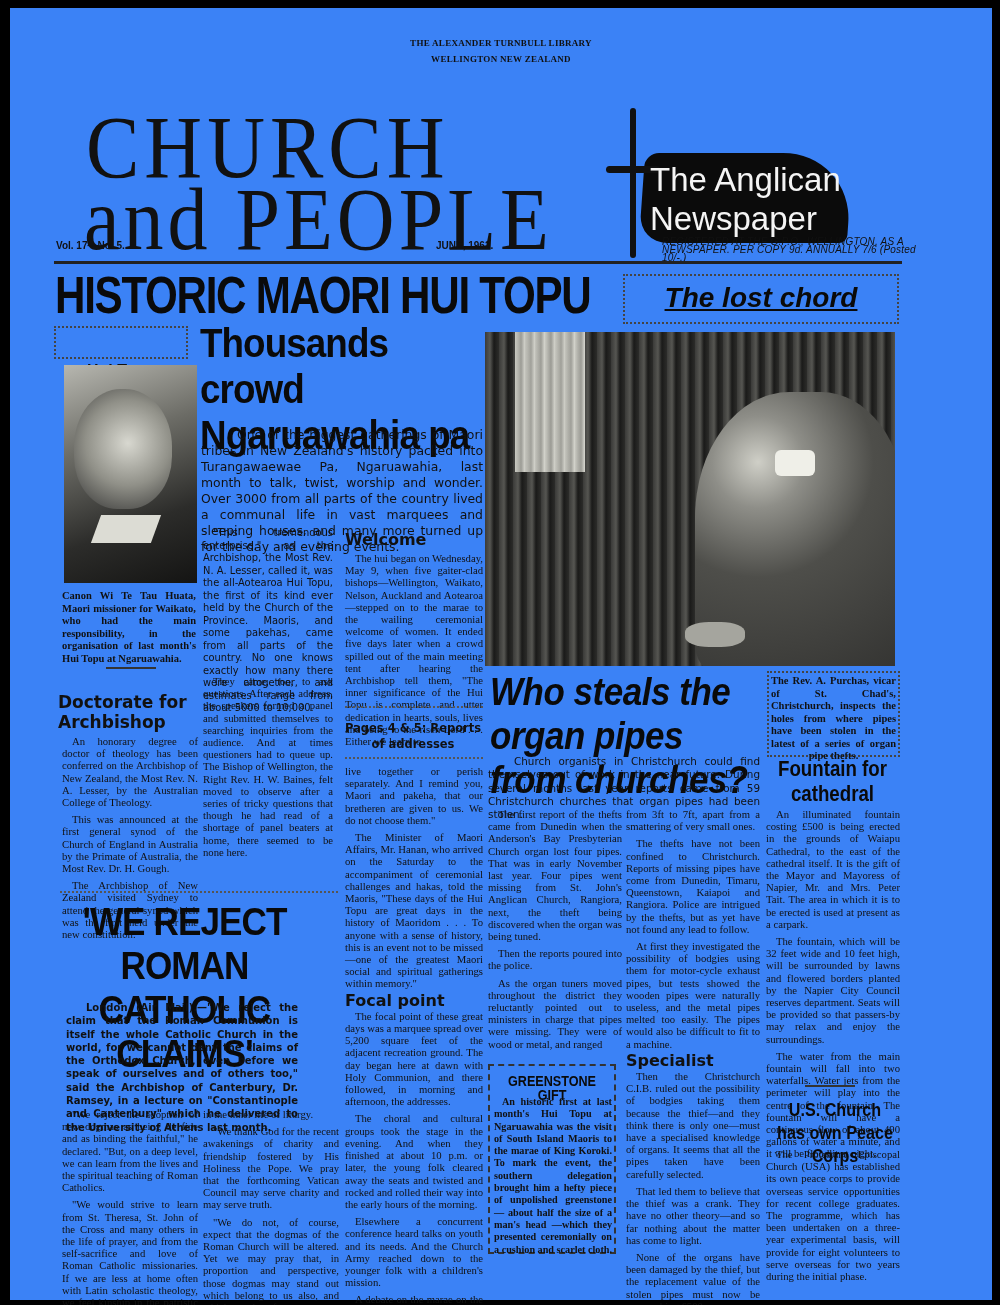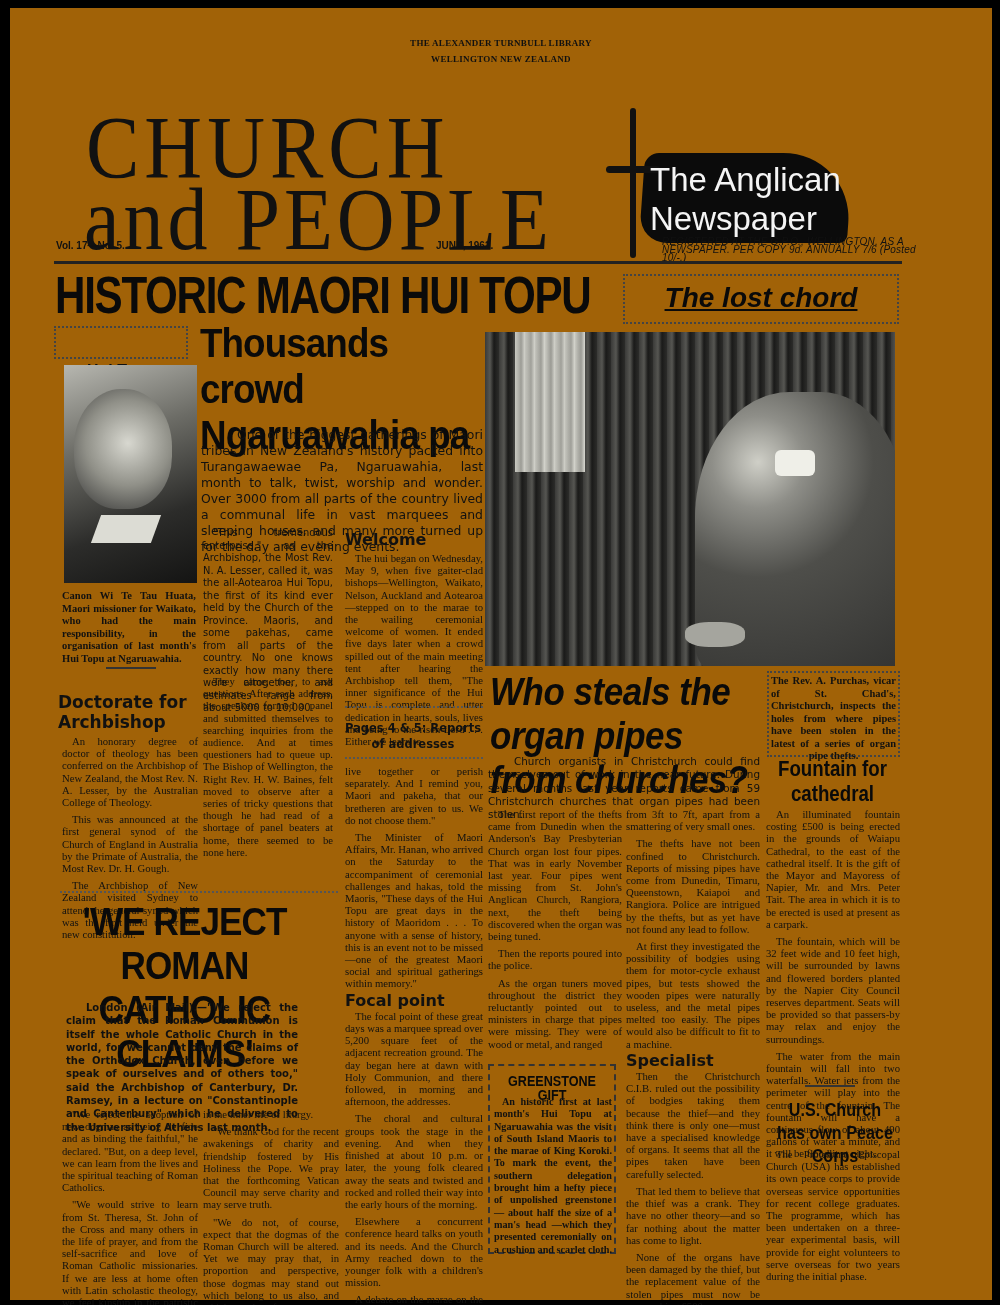--- a/index.html
+++ b/index.html
@@ -1,19 +1,19 @@
 <!DOCTYPE html>
 <html><head>
 <meta charset="utf-8">
 <style>
   * { box-sizing: border-box; margin: 0; padding: 0; }
   html, body { width: 1000px; height: 1305px; background: #000; overflow: hidden; }
   .page {
     position: absolute; left: 10px; top: 8px; width: 982px; height: 1292px;
-    background: #a16207; color: #111;
+    background: #3b82f6; color: #111;
     font-family: "Liberation Serif", "DejaVu Serif", serif;
   }
   .abs { position: absolute; }
   .lib { left: 0; width: 982px; text-align: center; font-family: "Liberation Serif", serif; font-size: 9px; font-weight: bold; letter-spacing: 0.3px; }
   .masthead { font-family: "Liberation Serif", serif; font-weight: normal; color: #111; line-height: 1; }
   .mast1 { left: 76px; top: 94px; font-size: 80px; letter-spacing: 5px; transform: scaleY(1.12); transform-origin: top left; }
   .mast2 { left: 74px; top: 166px; font-size: 80px; letter-spacing: 4px; transform: scaleY(1.12); transform-origin: top left; }
   .badge {
     left: 632px; top: 145px; width: 208px; height: 90px; background: #0b0b0b;
     border-radius: 14px 70px 8px 28px; transform: skewX(-4deg);

